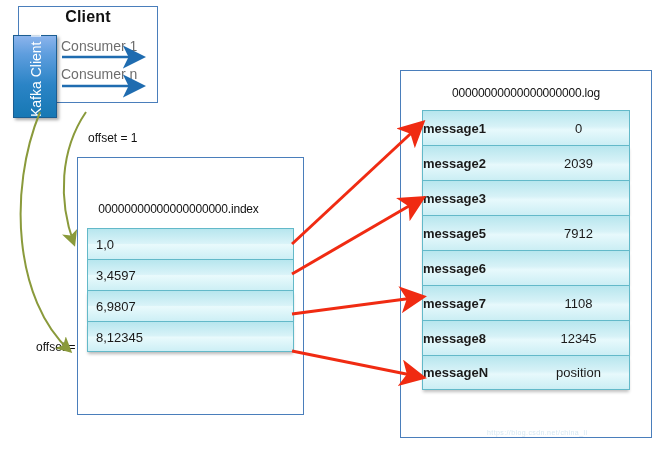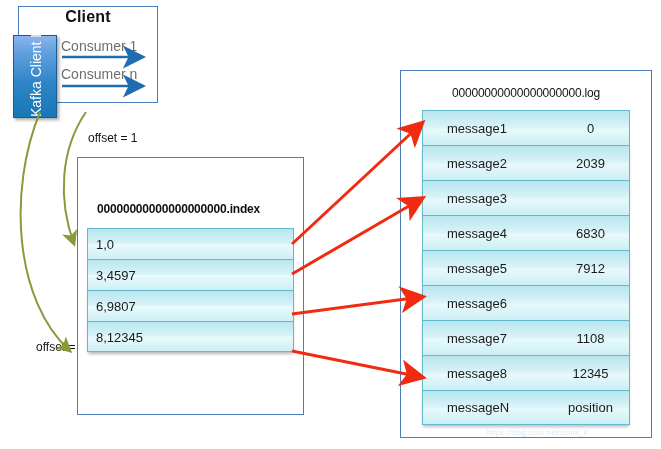--- a/index.html
+++ b/index.html
@@ -43,21 +43,21 @@
   #consumer1-label{left:61px;top:38px;}
   #consumerN-label{left:61px;top:66px;}
 
   
   .index-panel{
     position:absolute;left:77px;top:157px;width:227px;height:258px;
     border:1.5px solid #4a7ebb;background:#ffffff;box-sizing:border-box;
   }
   .index-title{
     position:absolute;left:77px;top:202px;width:203px;text-align:center;
-    font-size:12px;color:#111;letter-spacing:-.2px;font-weight:bold;
+    font-size:12px;color:#111;letter-spacing:-.2px;
   }
   .index-table{
     position:absolute;left:87px;top:228px;width:207px;
   }
   .idx-row{
     height:31px;line-height:31px;
     background:linear-gradient(to bottom,#b7e6ee 0%,#d9f3f8 48%,#e9fafc 52%,#cdeff5 100%);
     border:1px solid #63b9c9;
     border-bottom:none;
     box-sizing:border-box;
@@ -78,21 +78,21 @@
   }
   .log-table{position:absolute;left:422px;top:110px;width:208px;}
   .log-row{
     height:35px;
     background:linear-gradient(to bottom,#b7e6ee 0%,#d7f2f7 45%,#e7f9fc 55%,#cbeef4 100%);
     border:1px solid #63b9c9;border-bottom:none;box-sizing:border-box;
     display:flex;align-items:center;
   }
   .log-row.last{border-bottom:1px solid #63b9c9;}
   .log-row.shadow{box-shadow:0 3px 3px -1px rgba(0,0,0,.25);}
-  .log-msg{flex:0 0 105px;padding-left:24px;font-size:13px;color:#1a1a1a;}
+  .log-msg{flex:0 0 105px;padding-left:0;font-size:13px;color:#1a1a1a;font-weight:bold;}
   .log-pos{flex:1;text-align:center;font-size:13px;color:#1a1a1a;}
 
   
   .offset-label{
     position:absolute;font-size:12px;color:#111;white-space:nowrap;
   }
   #offset1-label{left:88px;top:131px;}
   #offset6-label{left:10px;top:340px;margin-left:26px;}
 
   .wm{
@@ -136,24 +136,20 @@
       <span class="log-msg">message1</span>
       <span class="log-pos">0</span>
     </div>
     <div class="log-row shadow">
       <span class="log-msg">message2</span>
       <span class="log-pos">2039</span>
     </div>
     <div class="log-row shadow">
       <span class="log-msg">message3</span>
     </div>
-    <div class="log-row">
-      <span class="log-msg">message4</span>
-      <span class="log-pos">6830</span>
-    </div>
     <div class="log-row shadow">
       <span class="log-msg">message5</span>
       <span class="log-pos">7912</span>
     </div>
     <div class="log-row shadow">
       <span class="log-msg">message6</span>
     </div>
     <div class="log-row shadow">
       <span class="log-msg">message7</span>
       <span class="log-pos">1108</span>

